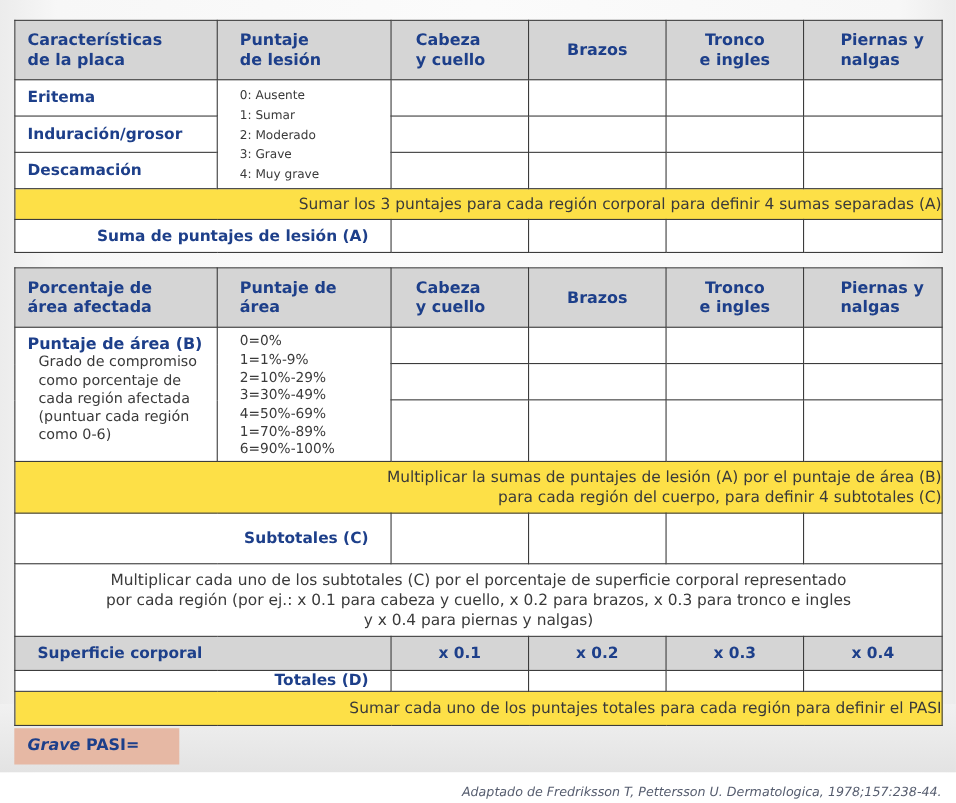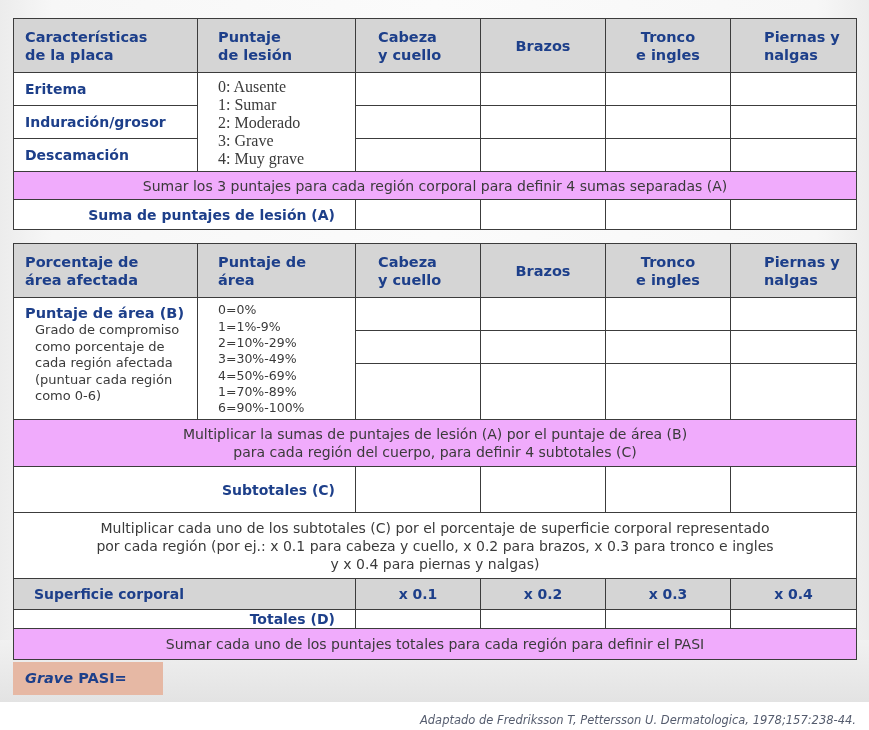--- a/index.html
+++ b/index.html
@@ -28,25 +28,25 @@
     color: #3a3a3a;
     line-height: 18px;
   }
   .hdr td { background: #d5d5d5; }
   .hdr td, .blue {
     color: #1d3f8a; font-weight: bold;
   }
   .hdr td { padding: 0 11px; font-size: 14.5px; line-height: 18px; }
   .hdr td.c { text-align: center; }
   .lbl { padding: 0 11px; }
-  .peach { background: #f0abfc; text-align: center; color: #3a3a3a; }
+  .peach { background: #fde047; text-align: right; color: #3a3a3a; }
   .white { background: #ffffff; }
   .grey { background: #d5d5d5; }
   .right { text-align: right; padding-right: 20px; }
-  .scale { padding: 2px 0 0 20px; color: #3a3a3a; font-size: 16px; line-height: 18px; font-family: Liberation Serif, serif; }
+  .scale { padding: 2px 0 0 20px; color: #3a3a3a; font-size: 11px; line-height: 18px; }
   .scale2 { padding: 2px 0 0 20px; color: #3a3a3a; font-size: 12.5px; line-height: 16.3px; }
   .note { font-size: 13px; line-height: 16.5px; color: #3a3a3a; font-weight: normal; margin-left: 10px; }
   .mult { text-align: center; color: #1d3f8a; font-weight: bold; }
   #t1 { top: 18px; }
   #t2 { top: 243px; padding-left: 29px; }
   .score {
     position: absolute; left: 13px; top: 662px; width: 150px; height: 33px;
     background: #e6b8a4; color: #1d3f8a; font-weight: bold; font-size: 14.5px;
     line-height: 33px; padding-left: 12px;
   }

